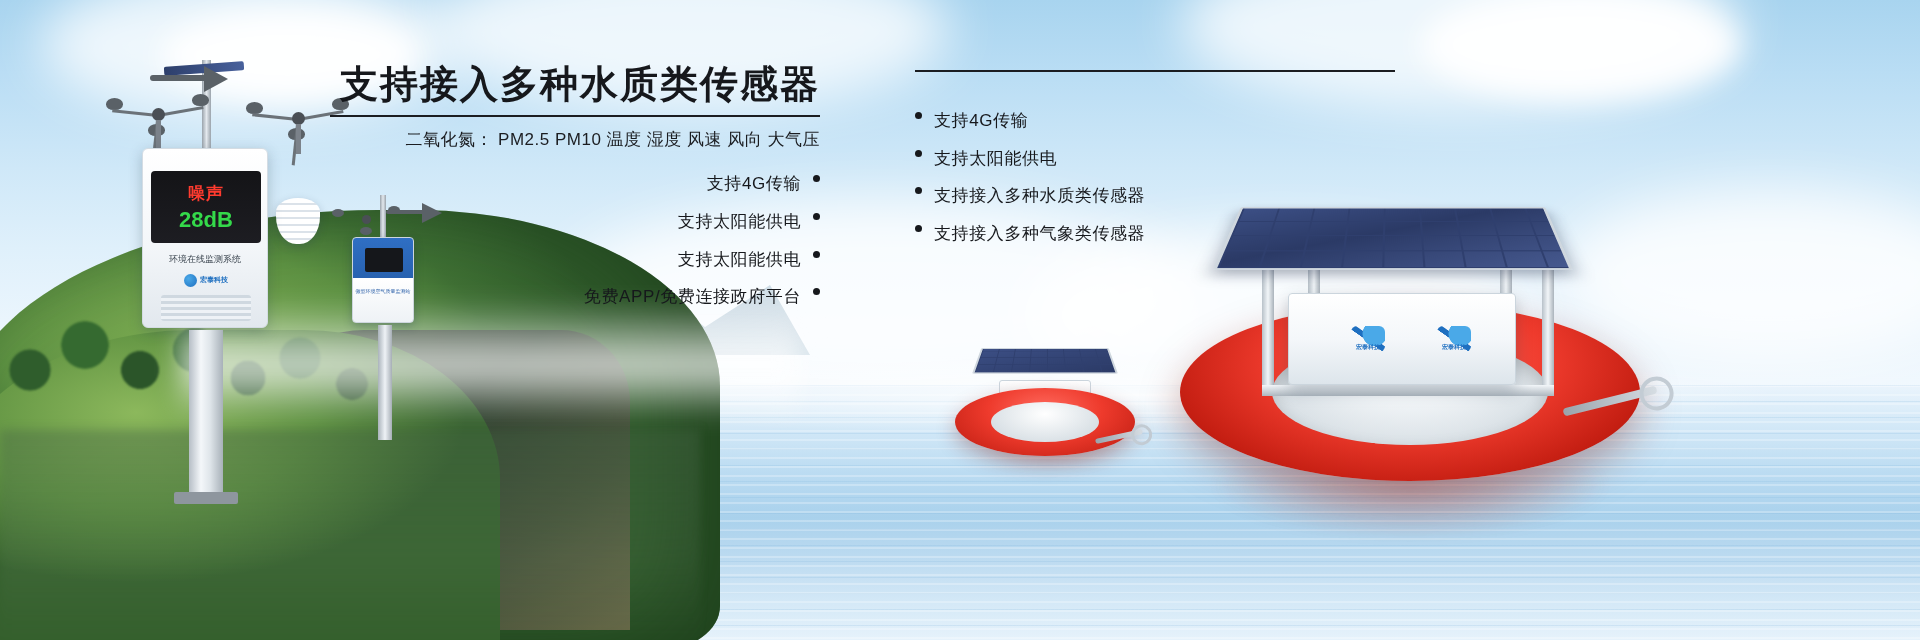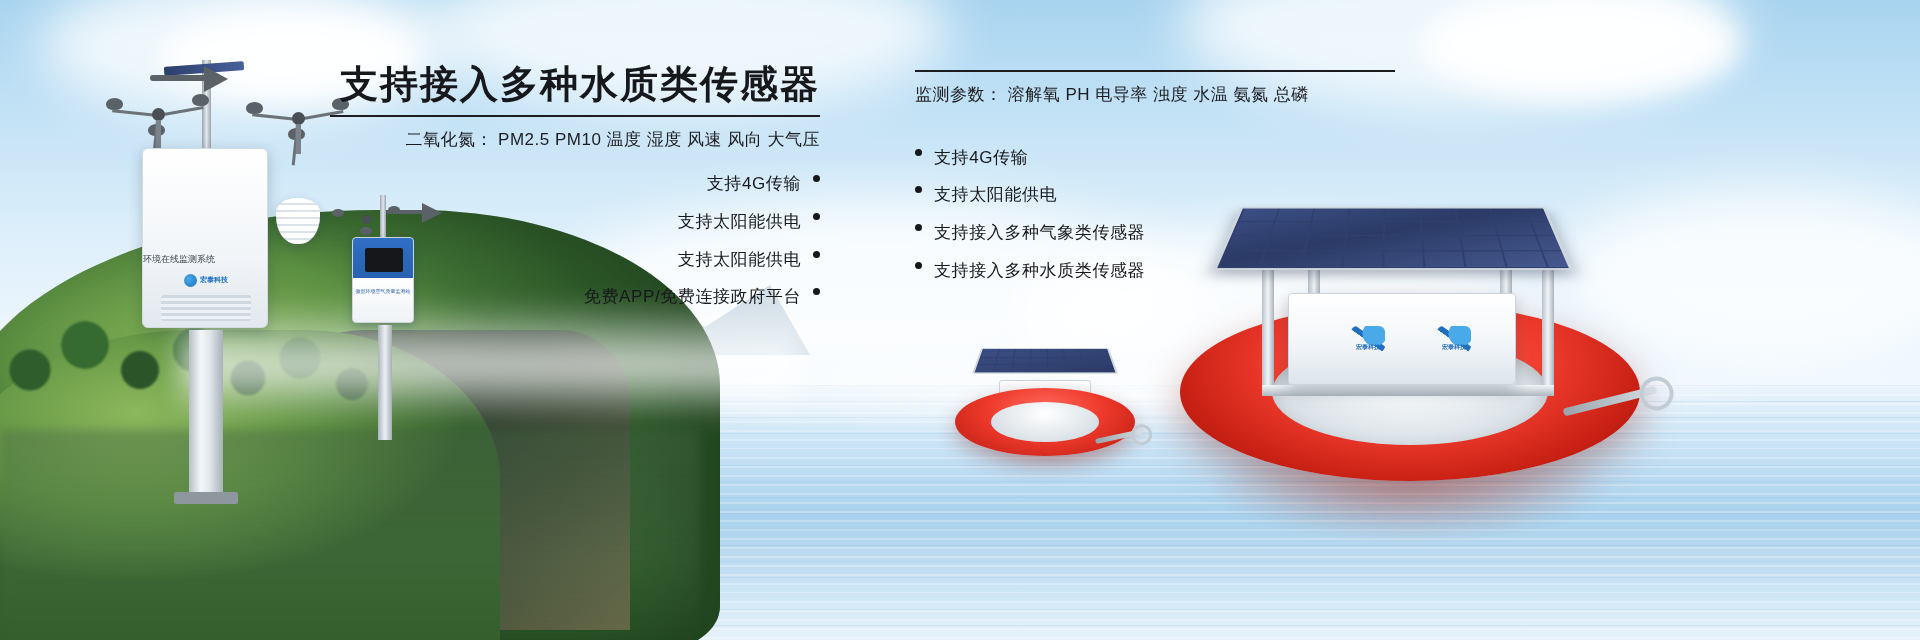--- a/index.html
+++ b/index.html
@@ -102,21 +102,21 @@
     border-radius:6px; box-shadow:0 4px 14px rgba(40,60,80,.28);
     border:1px solid #d4dce3;
   }
   .screen {
     position:absolute; left:8px; top:22px; width:110px; height:72px;
     background:linear-gradient(180deg,#141417,#1d1d22); border-radius:4px;
     display:flex; flex-direction:column; align-items:center; justify-content:center; gap:2px;
   }
   .screen .noise-label { color:#ff3b2f; font-size:17px; font-weight:700; letter-spacing:1px; }
   .screen .noise-val { color:#34d94a; font-size:22px; font-weight:700; }
-  .box-caption { position:absolute; left:0; right:0; top:104px; font-size:9px; color:#3c4650; }
+  .box-caption { position:absolute; left:0; right:0; top:104px; text-align:center; font-size:9px; color:#3c4650; }
   .brand-chip { position:absolute; left:28px; top:122px; width:70px; height:18px;
     display:flex; align-items:center; gap:3px; justify-content:center; }
   .brand-chip .mark { width:13px; height:13px; border-radius:50%;
     background:radial-gradient(circle at 35% 35%, #4aa9e8, #1e6fc0); }
   .brand-chip .txt { font-size:7px; color:#1e6fc0; font-weight:700; }
   .vent { position:absolute; left:18px; top:146px; width:90px; height:26px;
     background:repeating-linear-gradient(180deg,#cfd8e0 0 3px,#eef2f6 3px 6px); border-radius:3px; }
 
   .radiation-shield {
     position:absolute; left:186px; top:168px; width:44px; height:46px;
@@ -310,20 +310,24 @@
         <div class="arm" style="transform:rotate(-10deg);"></div>
         <div class="arm" style="transform:rotate(96deg);"></div>
         <div class="hub"></div>
         <div class="stem"></div>
       </div>
     </div>
 
     <div class="radiation-shield"></div>
 
     <div class="sensor-box">
+      <div class="screen">
+        <div class="noise-label">噪声</div>
+        <div class="noise-val">28dB</div>
+      </div>
       <div class="box-caption">环境在线监测系统</div>
       <div class="brand-chip">
         <span class="mark"></span>
         <span class="txt">宏泰科技</span>
       </div>
       <div class="vent"></div>
     </div>
 
     <div class="pole-main"></div>
     <div class="pole-base"></div>
@@ -417,36 +421,35 @@
         </div>
         <div class="feature">
           <span>免费APP/免费连接政府平台</span>
           <span class="dot"></span>
         </div>
       </div>
     </div>
 
     <div class="col col-right">
       <div class="rule"></div>
-      <div class="params">监测参数：  溶解氧   PH   电导率   浊度   水温   氨氮   总磷</div>
 
       <div class="features" style="margin-top:40px;">
         <div class="feature">
           <span class="dot"></span>
           <span>支持4G传输</span>
         </div>
         <div class="feature">
           <span class="dot"></span>
           <span>支持太阳能供电</span>
         </div>
         <div class="feature">
           <span class="dot"></span>
+          <span>支持接入多种水质类传感器</span>
+        </div>
+        <div class="feature">
+          <span class="dot"></span>
           <span>支持接入多种气象类传感器</span>
         </div>
-        <div class="feature">
-          <span class="dot"></span>
-          <span>支持接入多种水质类传感器</span>
-        </div>
       </div>
     </div>
 
   </div>
 </div>
 
 </body></html>

